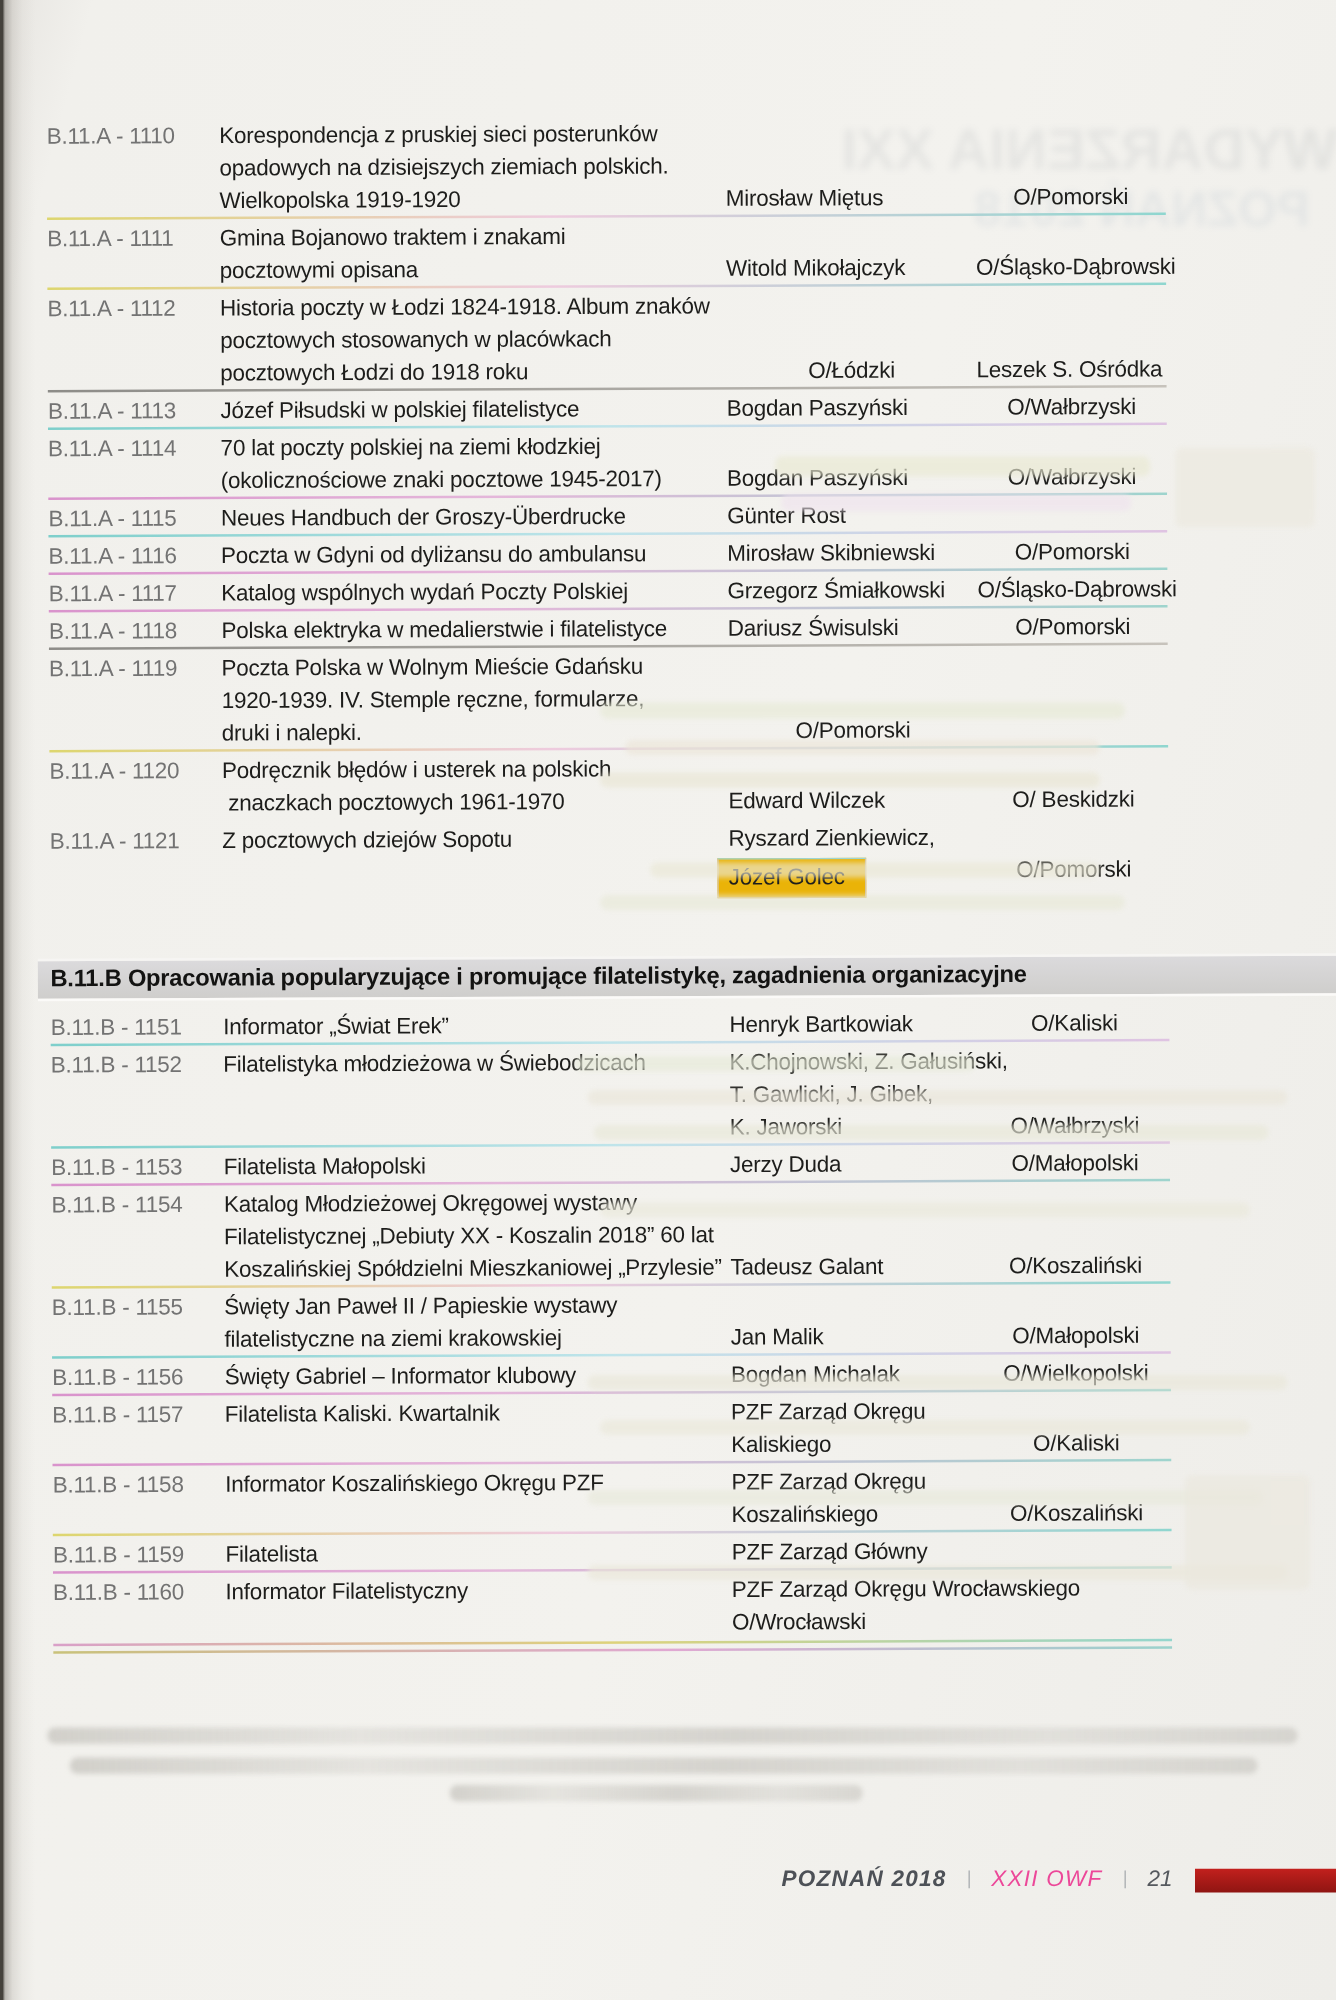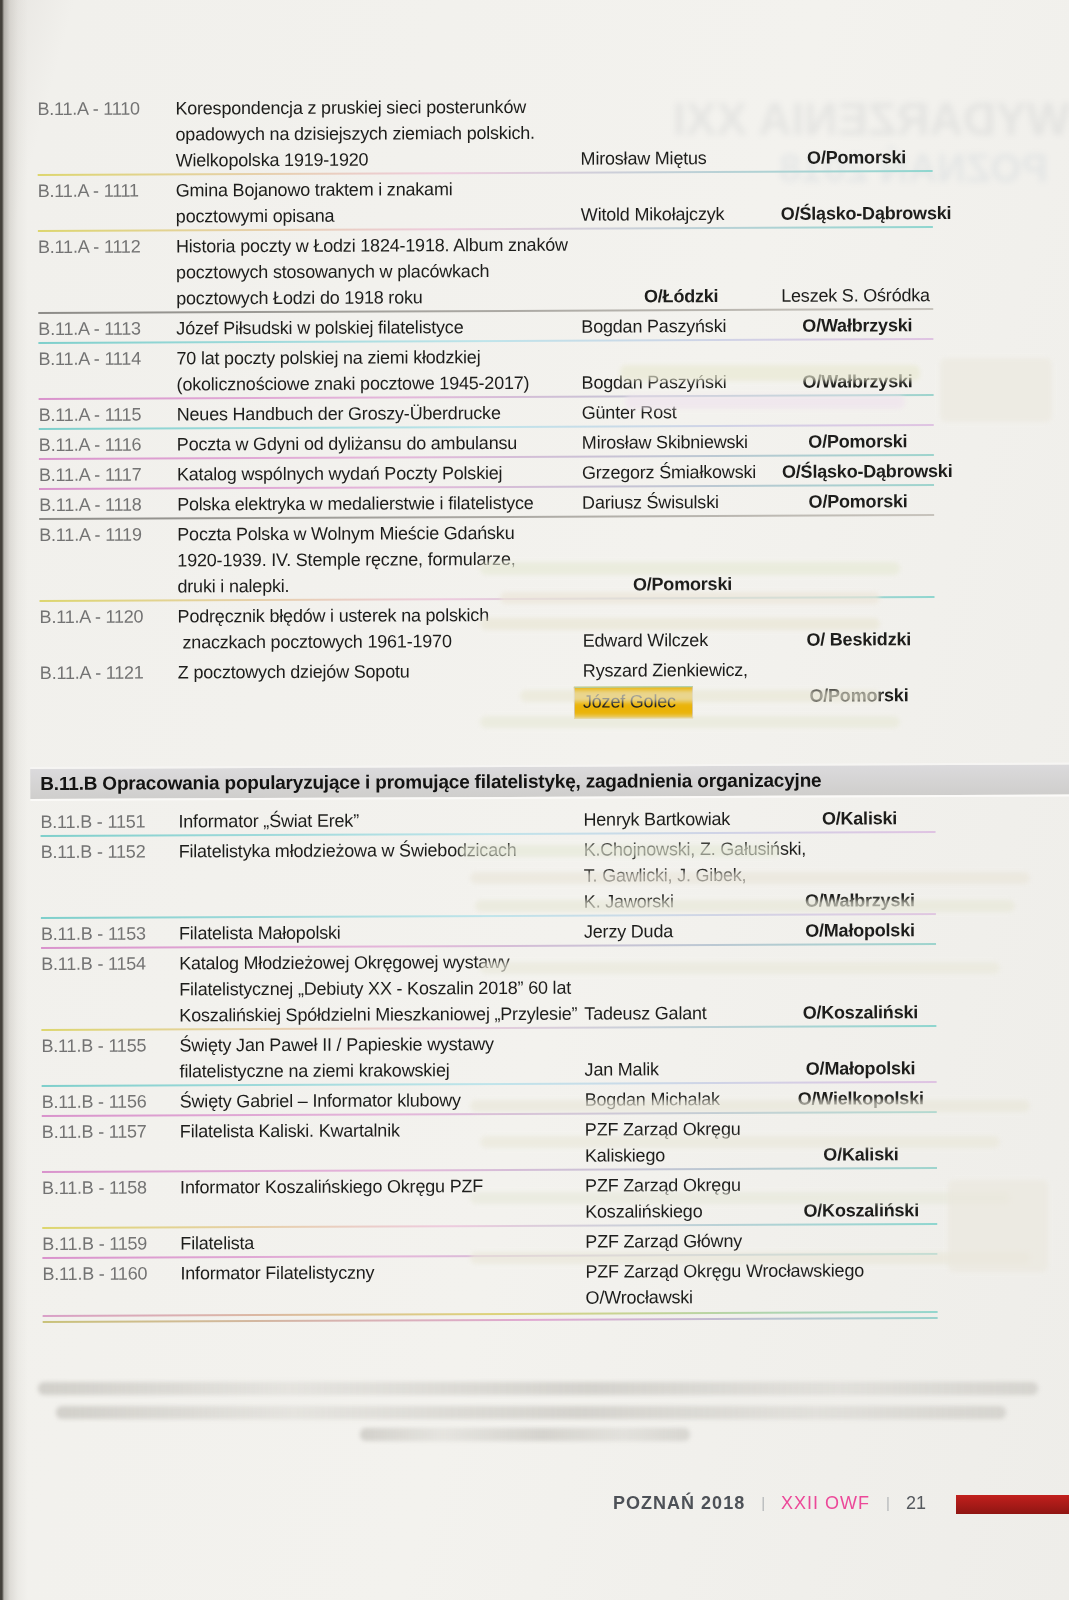--- a/index.html
+++ b/index.html
@@ -20,21 +20,21 @@
     font-weight:bold;filter:blur(3px);white-space:pre;}
   .ghost-1{left:700px;top:92px;width:370px;font-size:46px;color:#788089;opacity:.11;}
   .ghost-2{left:748px;top:146px;width:300px;font-size:40px;color:#7b93ae;opacity:.11;}
   
   .catalog{position:absolute;left:40px;top:96px;width:895px;
     transform:rotate(-0.25deg);transform-origin:0 50%;}
   .row{display:grid;grid-template-columns:138px 405px 200px 1fr;
     position:relative;padding-bottom:2px;margin-bottom:2px;}
   .cell{white-space:pre;font-size:18px;line-height:26px;letter-spacing:-0.2px;}
   .cell.code{color:#737373;}
-  .cell.district{text-align:center;font-weight:bold;}
+  .cell.district{text-align:center;}
   .sep{position:absolute;left:0;right:0;bottom:0;height:2px;}
   .sep-y{background:linear-gradient(90deg,#ddd66e,#eecbde 45%,#8fd6cf);}
   .sep-c{background:linear-gradient(90deg,#7ecfcb,#bfe4ea 50%,#dfc3e2);}
   .sep-m{background:linear-gradient(90deg,#d993cc,#e4b7da 40%,#9ed4cd);}
   .sep-g{background:linear-gradient(90deg,#8d8c88,#b6b3ad 70%,#c7c3bc);}
   .row.has-double{padding-bottom:10px;}
   .sep-double{height:8px;background:
     linear-gradient(90deg,#d9a0c8,#ddd27a 50%,#94d6ce) 0 0/100% 2px no-repeat,
     linear-gradient(90deg,#c9c27a,#e0a8d2 55%,#9ad2cc) 0 6px/100% 2px no-repeat;}
   .author-box{display:inline-block;border:1px solid #d6c49c;border-top-color:#9ad4d2;
@@ -49,25 +49,25 @@
   .smudge{position:absolute;pointer-events:none;filter:blur(2px);border-radius:6px;}
   
   .ghost-line{position:absolute;height:13px;filter:blur(2px);border-radius:6px;
     background:linear-gradient(90deg,rgba(158,155,147,.38),rgba(158,155,147,.16) 25%,
       rgba(158,155,147,.34) 55%,rgba(158,155,147,.18) 80%,rgba(158,155,147,.30));}
   .gl-1{left:38px;top:1382px;width:1000px;}
   .gl-2{left:56px;top:1406px;width:950px;}
   .gl-3{left:360px;top:1428px;width:330px;}
   
   .footer{position:absolute;top:1492px;right:0;display:flex;align-items:center;
-    font-size:18px;line-height:22px;}
+    font-size:18px;line-height:22px;font-style:italic;}
   .footer .event{font-weight:bold;color:#4d5157;letter-spacing:1px;}
   .footer .pipe{color:#b3b6b9;font-size:15px;margin:0 16px;}
   .footer .edition{color:#ec4899;letter-spacing:1px;}
-  .footer .pagenum{color:#55595e;margin-right:30px;}
+  .footer .pagenum{color:#55595e;margin-right:18px;}
   .footer .redbar{width:113px;height:19px;margin-top:3px;
     background:linear-gradient(180deg,#cc2823,#b21a16 85%,#8f1512);}
 </style>
 </head>
 <body>
 
 <div class="edge-shadow"></div>
 
 <div class="ghost-title ghost-1">WYDARZENIA XXI</div>
 <div class="ghost-title ghost-2">POZNAŃ 2018</div>

